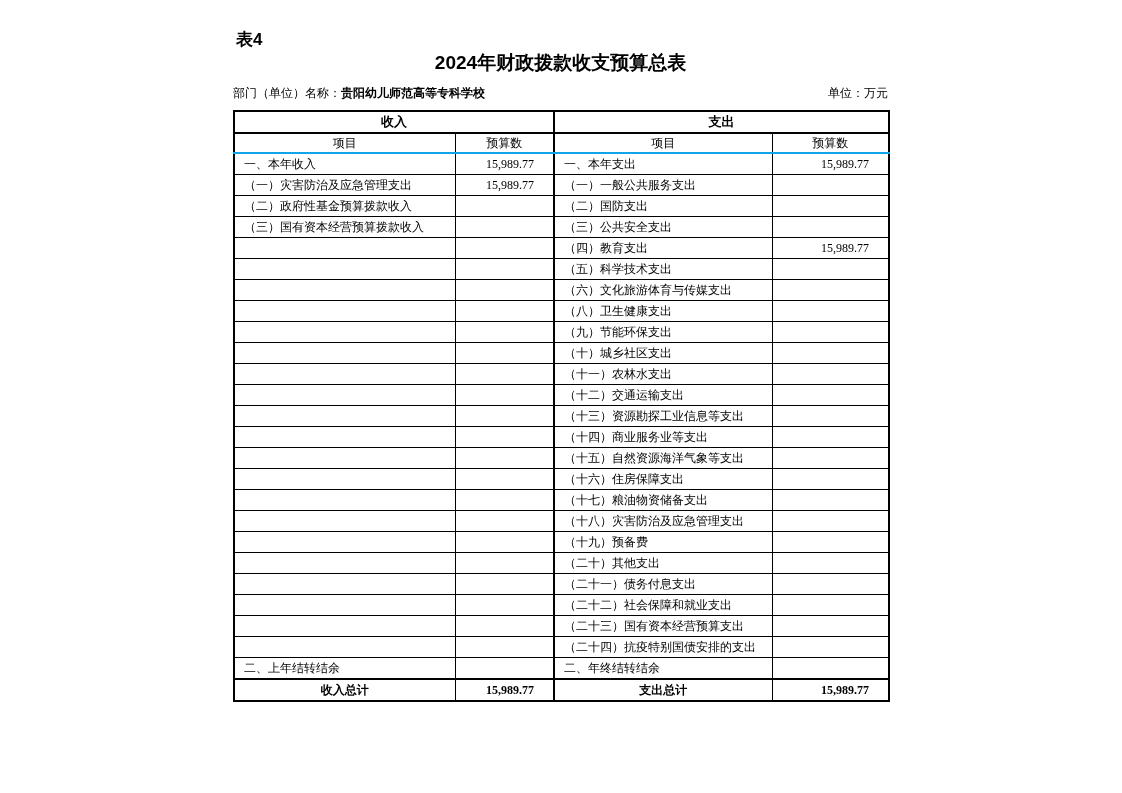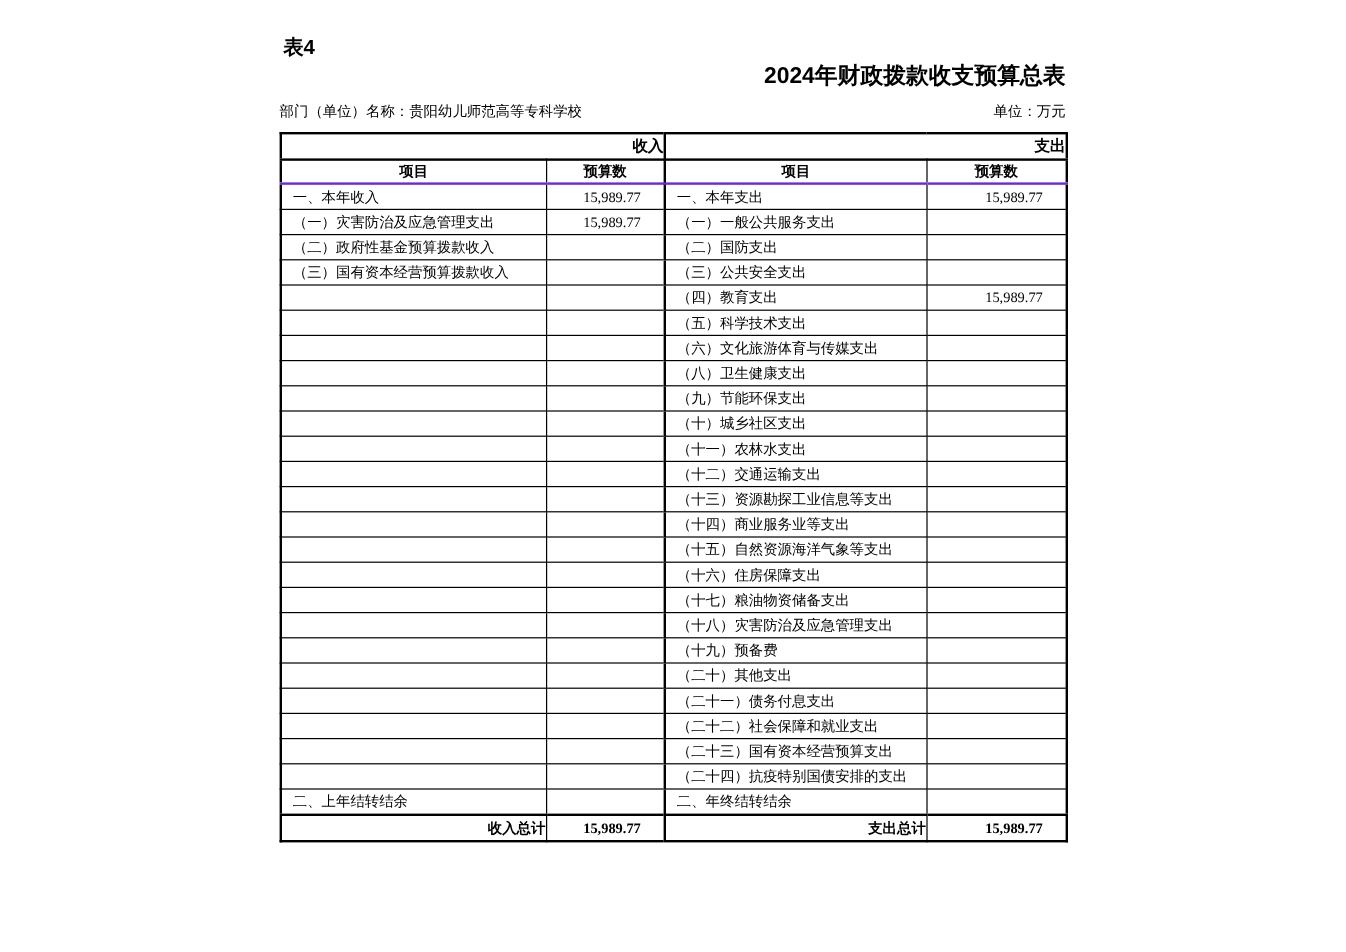--- a/index.html
+++ b/index.html
@@ -21,36 +21,36 @@
     font-family: "Liberation Sans", "DejaVu Sans", sans-serif;
     font-weight: bold;
     font-size: 17px;
   }
   .doc-title {
     position: absolute;
     left: 233px;
     top: 50px;
     width: 655px;
     margin: 0;
-    text-align: right;
+    text-align: center;
     font-family: "Liberation Sans", "DejaVu Sans", sans-serif;
     font-weight: bold;
     font-size: 19px;
   }
   .meta-row {
     position: absolute;
     left: 233px;
     top: 86px;
     width: 655px;
     display: flex;
     justify-content: space-between;
     font-size: 12px;
     line-height: 14px;
   }
-  .dept-value { font-weight: normal; }
+  .dept-value { font-weight: bold; }
   table.budget-table {
     position: absolute;
     left: 233px;
     top: 110px;
     width: 655px;
     border-collapse: collapse;
     table-layout: fixed;
     border: 2px solid #000;
     font-size: 12px;
   }
@@ -59,39 +59,39 @@
     padding: 0;
     height: 20px;
     line-height: 20px;
     overflow: hidden;
     white-space: nowrap;
   }
   tr.span-header th {
     font-family: Liberation Sans, sans-serif;
     font-size: 13px;
     font-weight: bold;
-    text-align: right;
+    text-align: center;
     border-bottom: 2px solid #000;
     margin-left: 48px;
   }
   tr.col-header th {
-    font-weight: bold;
+    font-weight: normal;
     height: 18px;
     line-height: 18px;
-    border-bottom: 2px solid #6d28d9;
+    border-bottom: 2px solid #0ea5e9;
   }
   td.item { text-align: left; padding-left: 9px; }
   td.amt  { text-align: right; padding-right: 19px; }
   .mid { border-right: 2px solid #000 !important; }
   tr.total td {
     font-weight: bold;
     border-top: 2px solid #000;
     font-family: "Liberation Sans", "DejaVu Sans", sans-serif;
   }
-  tr.total td.item { text-align: right; padding-left: 0; }
+  tr.total td.item { text-align: center; padding-left: 0; }
   tr.total td.amt { font-family: "Liberation Serif", "DejaVu Serif", serif; }
 </style>
 </head>
 <body>
 
 <div class="table-label">表4</div>
 
 <h1 class="doc-title">2024年财政拨款收支预算总表</h1>
 
 <div class="meta-row">

